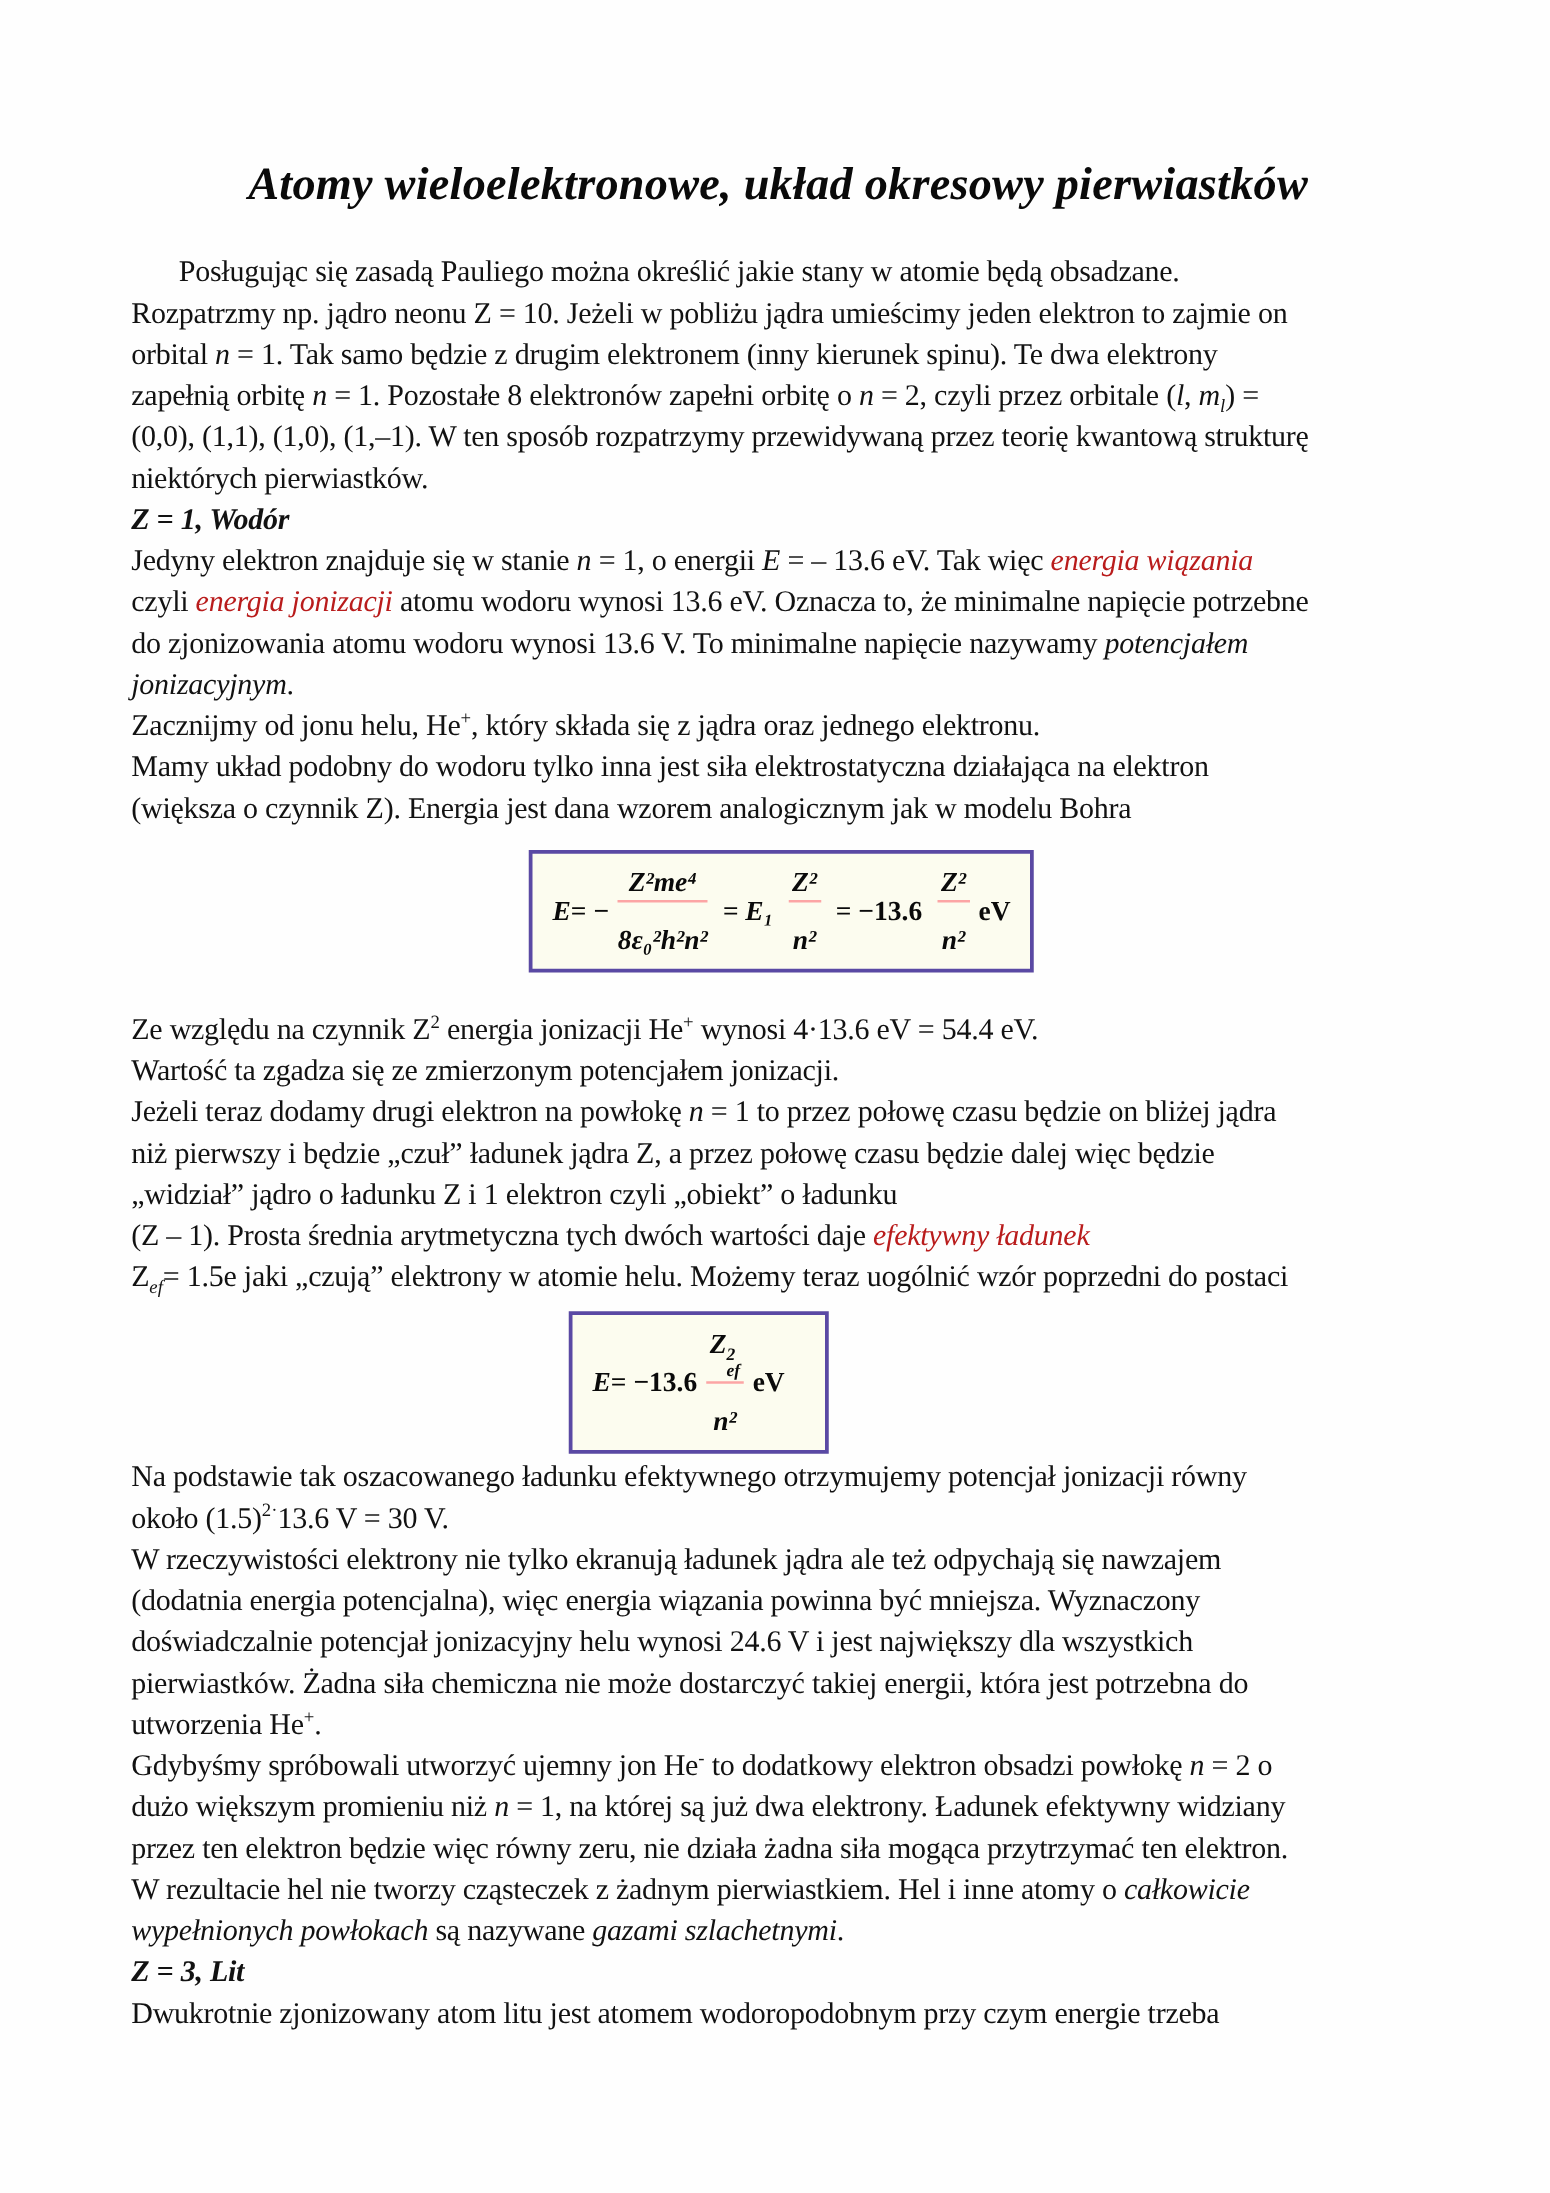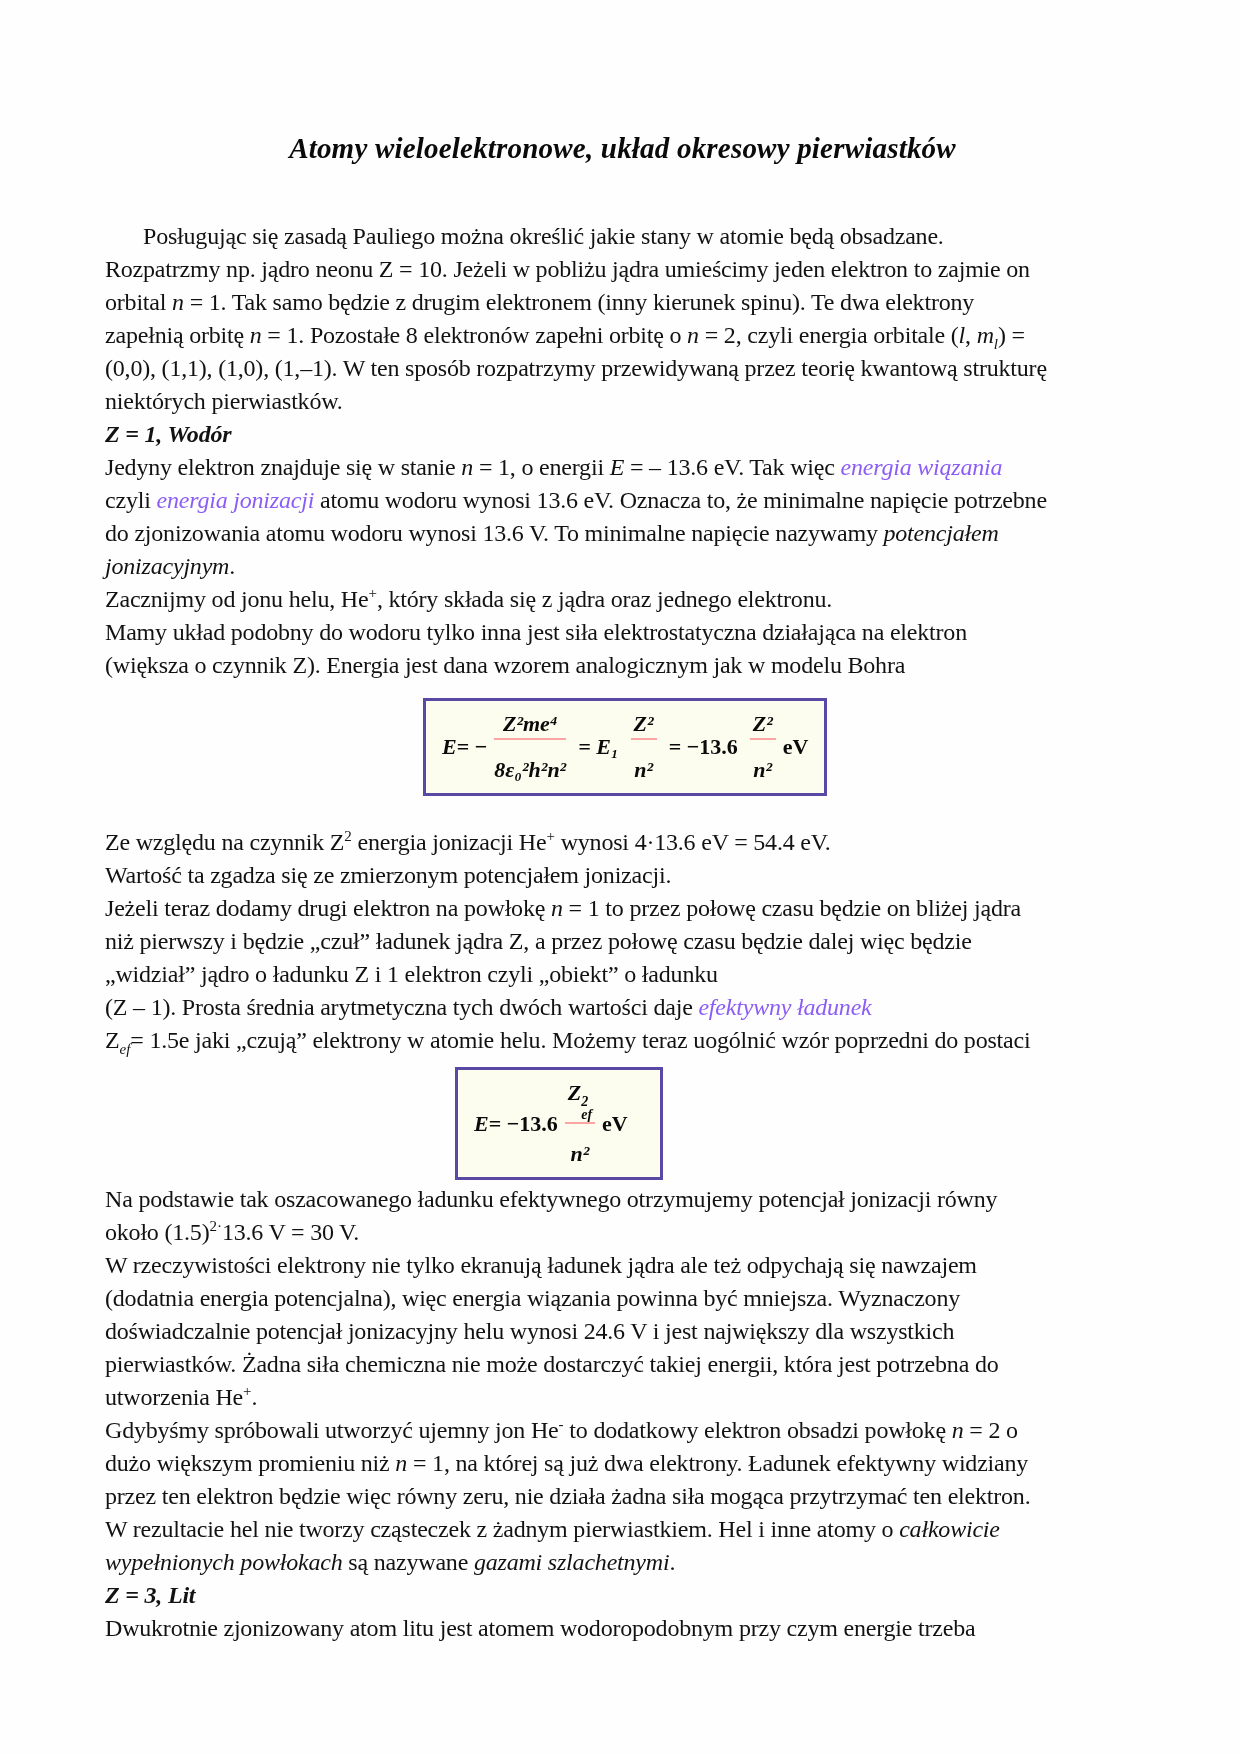--- a/index.html
+++ b/index.html
@@ -7,40 +7,40 @@
     position:relative;
     width:1240px;height:1754px;
     background:#fefefe;
     overflow:hidden;
     font-family:"Liberation Serif", serif;
     color:#121212;
     box-sizing:border-box;
     padding:128px 40px 0 105px;
   }
   #doc-title{
-    font-size:29px;
+    font-size:37px;
     font-weight:bold;
     font-style:italic;
     text-align:center;
     line-height:40px;
-    margin:0 60px 52px 0;
+    margin:0 60px 34px 0;
     letter-spacing:0.2px;
     color:#0a0a0a;
   }
   .flow{width:1060px;}
   .line{
     font-size:24px;
     line-height:33px;
     white-space:nowrap;
     letter-spacing:-0.2px;
   }
   .line.ind{text-indent:38px;}
   .it{font-style:italic;}
   .bi{font-weight:bold;font-style:italic;text-align:center;}
-  .blue{color:#8b5cf6;}
+  .blue{color:#b91c1c;}
   sup,sub{font-size:15px;letter-spacing:0;}
   sup{vertical-align:super;line-height:0;}
   sub{vertical-align:sub;line-height:0;}
   
   .fbox{
     border:3px solid #5a49a4;
     background:#fcfcef;
     display:inline-block;
     padding:10px 16px;
     box-sizing:border-box;
@@ -81,21 +81,21 @@
 <body>
 
 <div id="page">
 
   <div id="doc-title">Atomy wieloelektronowe, układ okresowy pierwiastków</div>
 
   <div class="flow" id="flow1">
       <div class="line ind"><span>Posługując się zasadą Pauliego można określić jakie stany w atomie będą obsadzane.</span></div>
       <div class="line"><span>Rozpatrzmy np. jądro neonu Z = 10. Jeżeli w pobliżu jądra umieścimy jeden elektron to zajmie on</span></div>
       <div class="line"><span>orbital </span><span class="it">n</span><span> = 1. Tak samo będzie z drugim elektronem (inny kierunek spinu). Te dwa elektrony</span></div>
-      <div class="line"><span>zapełnią orbitę </span><span class="it">n</span><span> = 1. Pozostałe 8 elektronów zapełni orbitę o </span><span class="it">n</span><span> = 2, czyli energia orbitale (</span><span class="it">l</span><span>, </span><span class="it">m</span><sub class="it">l</sub><span>) =</span></div>
+      <div class="line"><span>zapełnią orbitę </span><span class="it">n</span><span> = 1. Pozostałe 8 elektronów zapełni orbitę o </span><span class="it">n</span><span> = 2, czyli przez orbitale (</span><span class="it">l</span><span>, </span><span class="it">m</span><sub class="it">l</sub><span>) =</span></div>
       <div class="line"><span>(0,0), (1,1), (1,0), (1,–1). W ten sposób rozpatrzymy przewidywaną przez teorię kwantową strukturę</span></div>
       <div class="line"><span>niektórych pierwiastków.</span></div>
       <div class="line"><span class="bi">Z = 1, Wodór</span></div>
       <div class="line"><span>Jedyny elektron znajduje się w stanie </span><span class="it">n</span><span> = 1, o energii </span><span class="it">E</span><span> = – 13.6 eV. Tak więc </span><span class="blue it">energia wiązania</span></div>
       <div class="line"><span>czyli </span><span class="blue it">energia jonizacji</span><span> atomu wodoru wynosi 13.6 eV. Oznacza to, że minimalne napięcie potrzebne</span></div>
       <div class="line"><span>do zjonizowania atomu wodoru wynosi 13.6 V. To minimalne napięcie nazywamy </span><span class="it">potencjałem</span></div>
       <div class="line"><span class="it">jonizacyjnym</span><span>.</span></div>
       <div class="line"><span>Zacznijmy od jonu helu, He</span><sup>+</sup><span>, który składa się z jądra oraz jednego elektronu.</span></div>
       <div class="line"><span>Mamy układ podobny do wodoru tylko inna jest siła elektrostatyczna działająca na elektron</span></div>
       <div class="line"><span>(większa o czynnik Z). Energia jest dana wzorem analogicznym jak w modelu Bohra</span></div>

